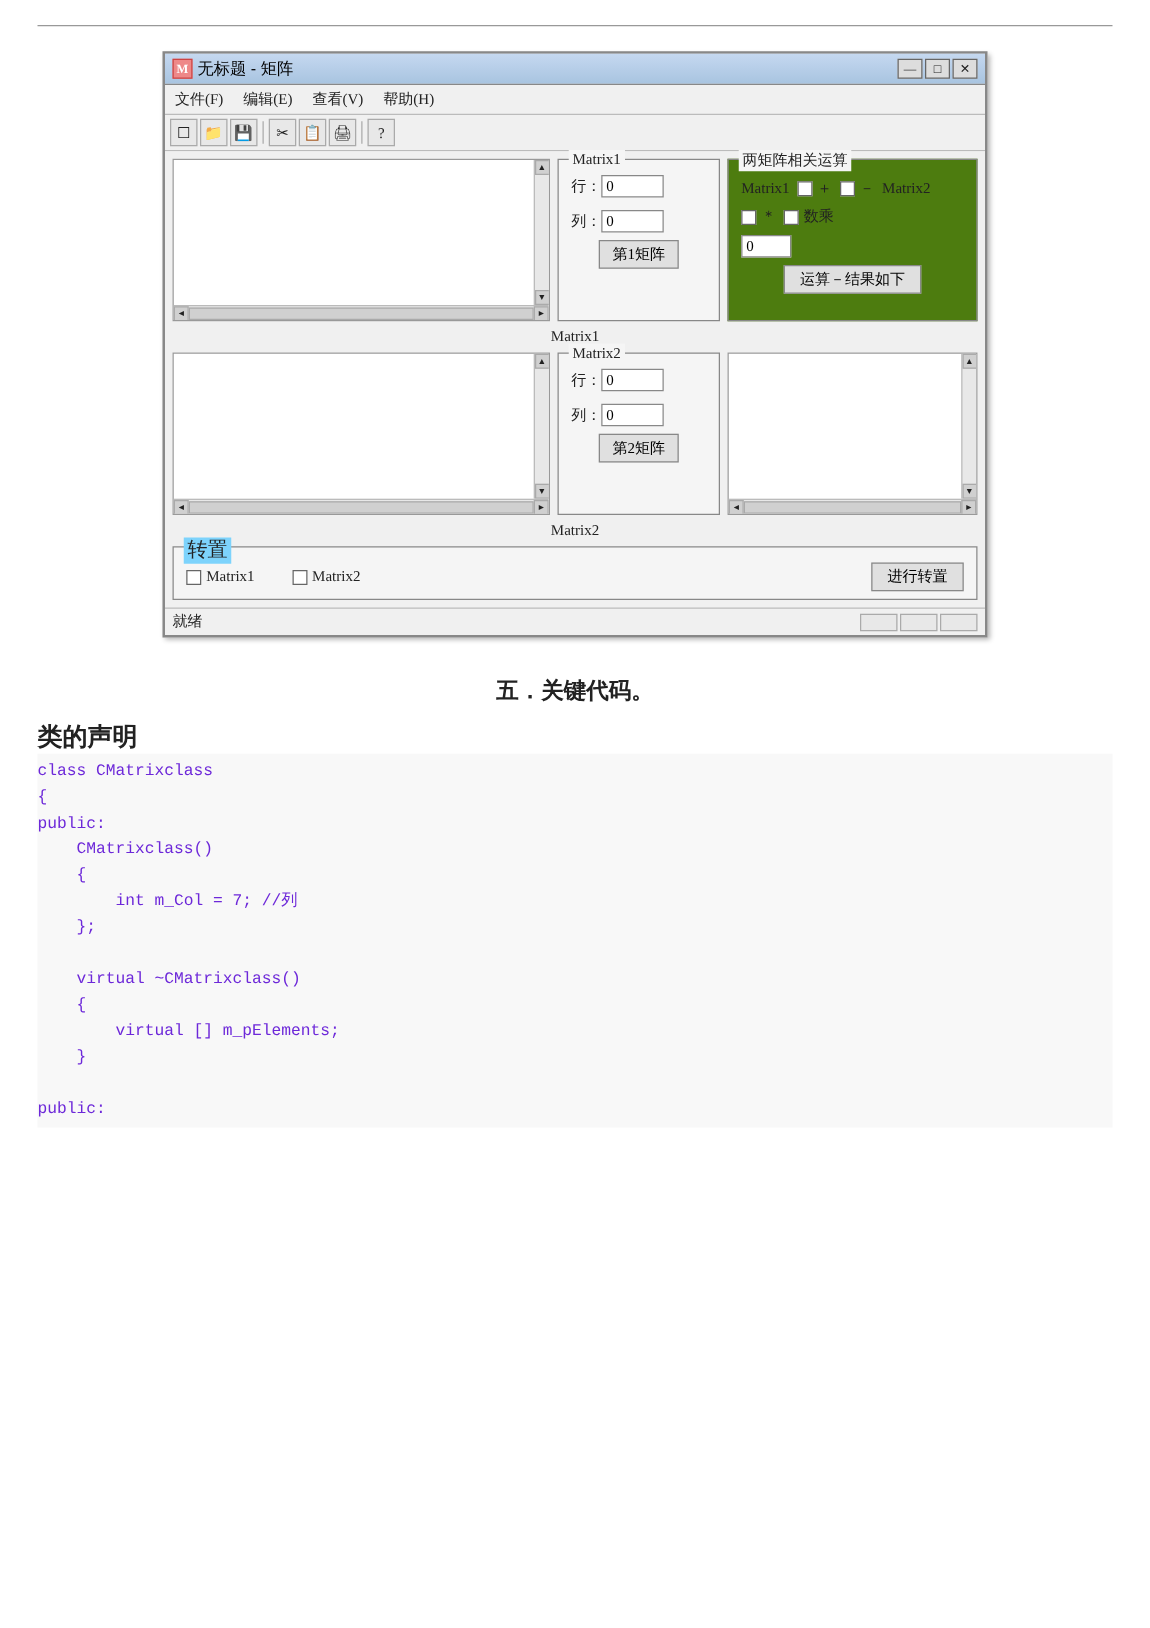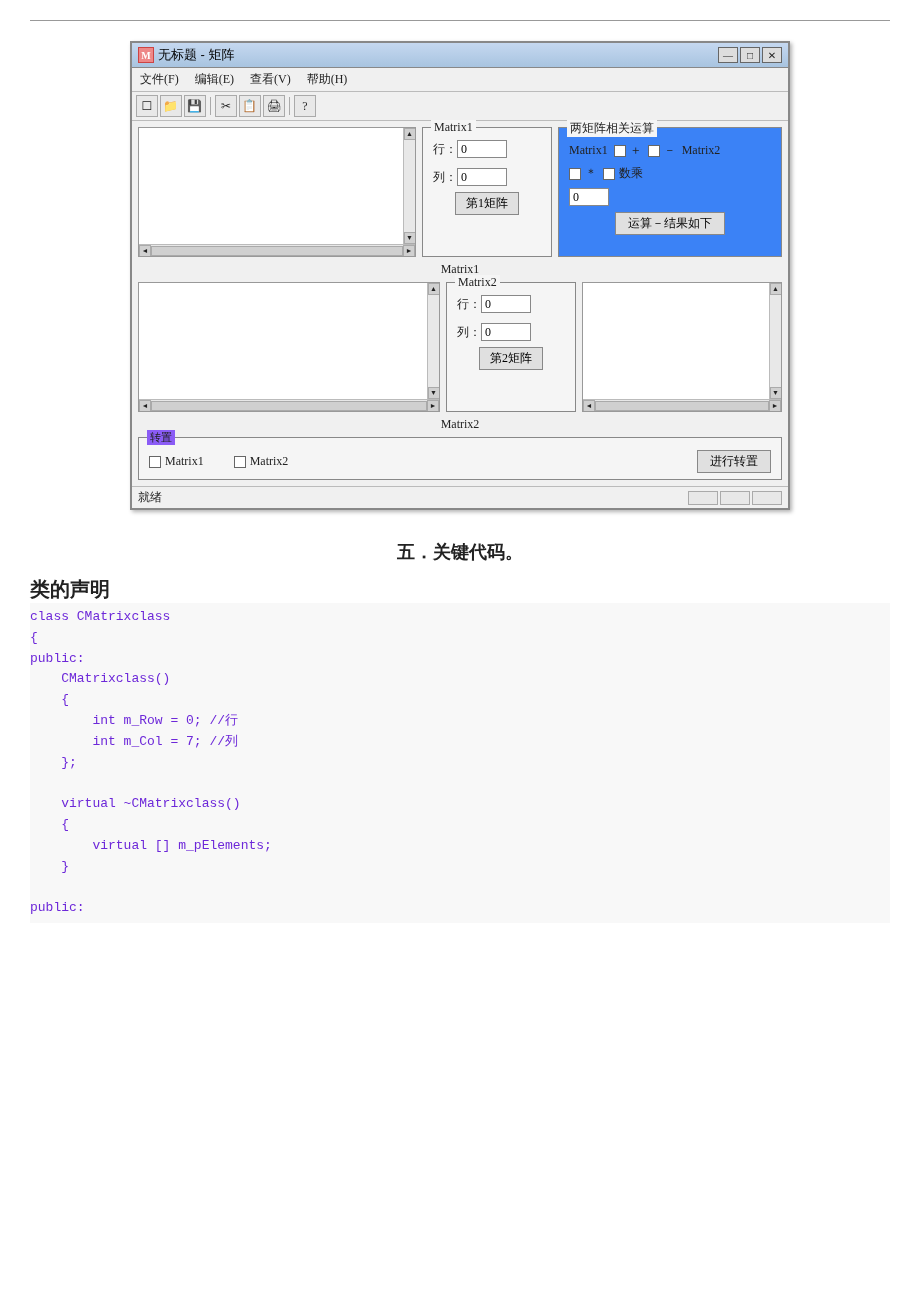--- a/index.html
+++ b/index.html
@@ -235,23 +235,23 @@
       background: #e0e0e0;
       padding: 2px 10px;
       font-size: 12px;
       cursor: pointer;
       font-family: inherit;
       align-self: center;
     }
 
     
     .ops-panel {
-      width: 224px;
+      width: 200px;
       border: 1px solid #888;
-      background: #3b82f6;
+      background: #4d7c0f;
       padding: 8px 10px;
       position: relative;
       display: flex;
       flex-direction: column;
       gap: 6px;
     }
     .ops-legend {
       position: absolute;
       top: -8px;
       left: 8px;
@@ -314,23 +314,23 @@
     .transpose-section {
       border: 1px solid #888;
       background: #f5f5f5;
       padding: 6px 10px;
       position: relative;
     }
     .transpose-legend {
       position: absolute;
       top: -8px;
       left: 8px;
-      background: #8b5cf6;
+      background: #7dd3fc;
       padding: 0 3px;
-      font-size: 11px;
+      font-size: 16px;
     }
     .transpose-row {
       display: flex;
       align-items: center;
       gap: 30px;
       margin-top: 6px;
     }
     .transpose-check-item {
       display: flex;
       align-items: center;
@@ -578,21 +578,20 @@
 
   <h2 class="section-heading">五．关键代码。</h2>
   <h3 class="sub-heading">类的声明</h3>
 
   <div class="code-block">
       <span class="code-line">class CMatrixclass</span>
       <span class="code-line">{</span>
       <span class="code-line">public:</span>
       <span class="code-line">    CMatrixclass()</span>
       <span class="code-line">    {</span>
-      <span class="code-line">        int m_Row = 0; //行</span>
       <span class="code-line">        int m_Col = 7; //列</span>
       <span class="code-line">    };</span>
       <span class="code-line">&nbsp;</span>
       <span class="code-line">    virtual ~CMatrixclass()</span>
       <span class="code-line">    {</span>
       <span class="code-line">        virtual [] m_pElements;</span>
       <span class="code-line">    }</span>
       <span class="code-line">&nbsp;</span>
       <span class="code-line">public:</span>
     </div>

